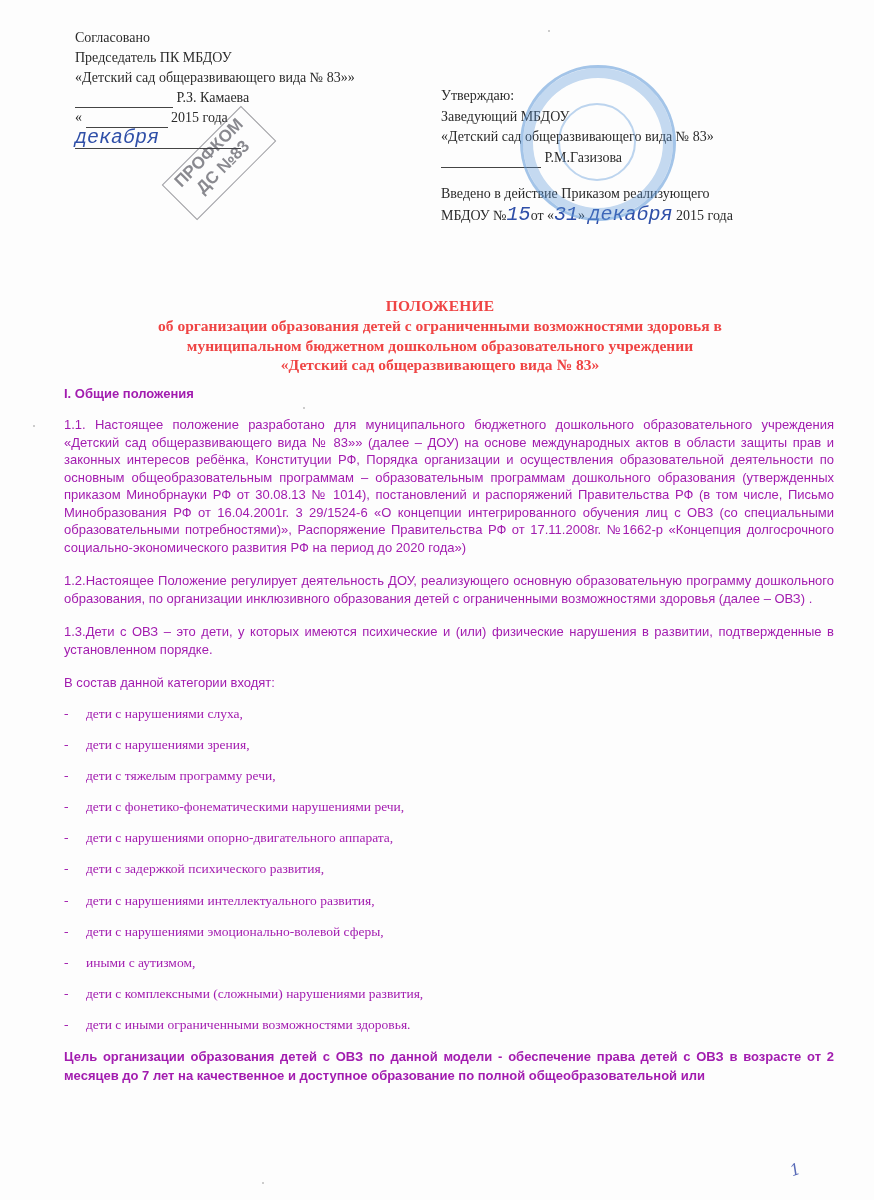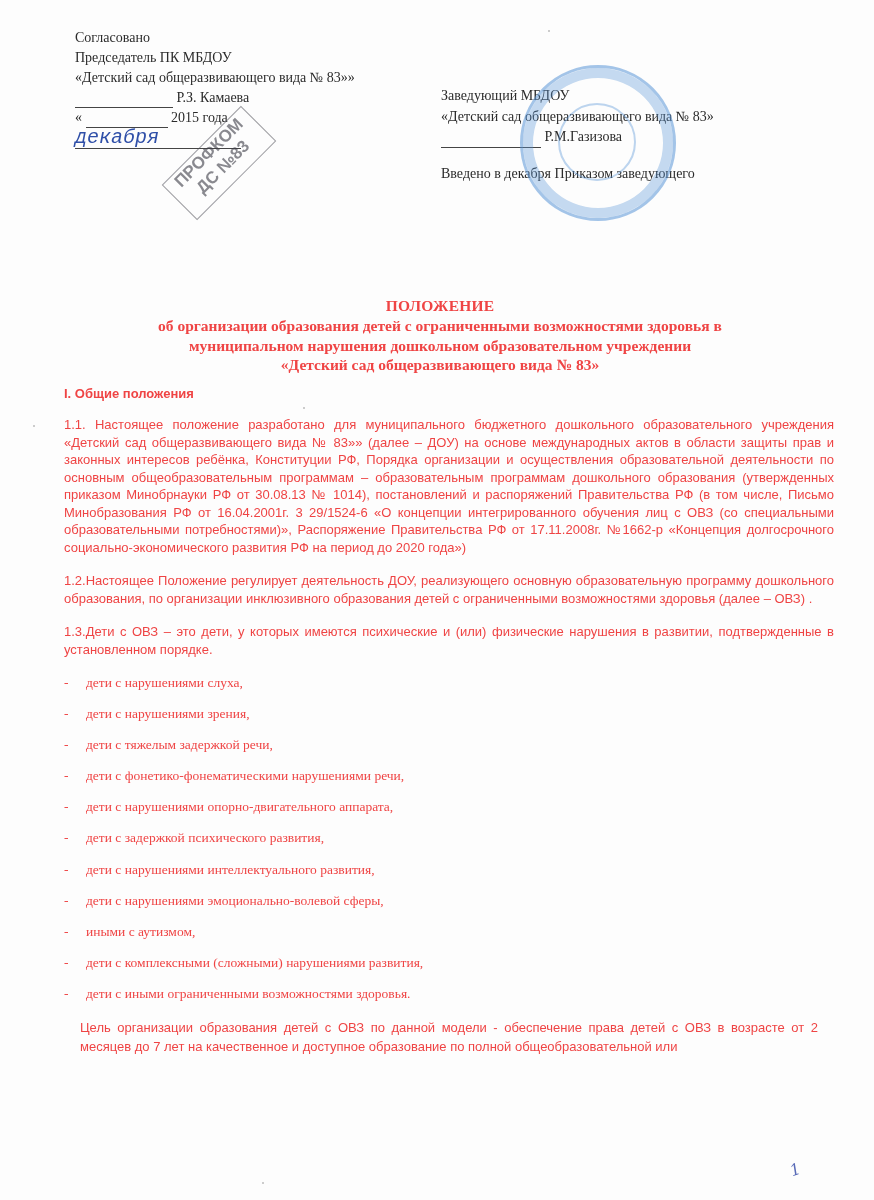--- a/index.html
+++ b/index.html
@@ -114,21 +114,21 @@
       font-size: 15.5px;
       line-height: 19.5px;
     }
     .content {
       position: absolute;
       top: 386px;
       left: 64px;
       width: 770px;
       font-family: "Liberation Sans", sans-serif;
       font-size: 13px;
-      color: #ef4444;
+      color: #a21caf;
     }
     .section-heading {
       font-weight: bold;
       font-size: 13px;
       margin: 0 0 15px 0;
       font-family: "Liberation Sans Narrow", "Liberation Sans", sans-serif;
     }
     .para {
       text-align: justify;
       line-height: 17.5px;
@@ -150,21 +150,22 @@
       width: 22px;
       flex: none;
     }
     .intro {
       line-height: 17px;
       margin: 0 0 14px 0;
     }
     .tail-para {
       text-align: justify;
       line-height: 19px;
-      margin: 16px;
+      margin: 0;
+      font-weight: bold;
     }
     .page-mark {
       position: absolute;
       left: 790px;
       top: 1160px;
       font-family: "DejaVu Serif", serif;
       font-style: italic;
       color: #5a6cb8;
       font-size: 16px;
       transform: rotate(-20deg);
@@ -205,59 +206,66 @@
         <span class="sig-line handwrite" style="width:166px;">декабря</span>
       </div>
     </div>
 
     <div class="stamp-rect">
       <div>ПРОФКОМ</div>
       <div>ДС №83</div>
     </div>
 
     <div class="approve-right">
+      <div class="line">Утверждаю:</div>
       <div class="line">Заведующий МБДОУ</div>
       <div class="line">«Детский сад общеразвивающего вида № 83»</div>
       <div class="line">
         <span class="sig-line" style="width:100px;"></span>
         <span>Р.М.Газизова</span>
       </div>
       <div class="gap"></div>
-      <div class="line">Введено в декабря Приказом заведующего</div>
+      <div class="line">Введено в действие Приказом реализующего</div>
+      <div class="line">
+        <span>МБДОУ №</span><span class="handwrite">15</span><span>от «</span><span class="handwrite">31</span><span>»</span>
+        <span class="handwrite">декабря</span>
+        <span>2015 года</span>
+      </div>
     </div>
   </div>
 
   <div class="stamp-round">
     <div class="inner"></div>
   </div>
 
   <div class="title-block">
     <div class="title-main">ПОЛОЖЕНИЕ</div>
     <div class="title-sub">об организации образования детей с ограниченными возможностями здоровья в</div>
-    <div class="title-sub">муниципальном нарушения дошкольном образовательном учреждении</div>
+    <div class="title-sub">муниципальном бюджетном дошкольном образовательного учреждении</div>
     <div class="title-sub">«Детский сад общеразвивающего вида № 83»</div>
   </div>
 
   <div class="content">
     <div class="section-heading">I. Общие положения</div>
     <p class="para">1.1. Настоящее положение разработано для муниципального бюджетного дошкольного образовательного учреждения «Детский сад общеразвивающего вида № 83»» (далее – ДОУ) на основе международных актов в области защиты прав и законных интересов ребёнка, Конституции РФ,  Порядка организации и осуществления образовательной деятельности по основным общеобразовательным программам – образовательным программам дошкольного образования (утвержденных приказом Минобрнауки РФ от 30.08.13 № 1014), постановлений и распоряжений Правительства РФ (в том числе, Письмо Минобразования РФ от 16.04.2001г. 3 29/1524-6 «О концепции интегрированного обучения лиц с ОВЗ (со специальными образовательными потребностями)», Распоряжение Правительства РФ от 17.11.2008г. №1662-р «Концепция долгосрочного социально-экономического развития РФ на период до 2020 года»)</p>
     <p class="para">1.2.Настоящее Положение регулирует деятельность ДОУ, реализующего основную образовательную программу дошкольного образования, по организации инклюзивного образования детей с ограниченными возможностями здоровья (далее – ОВЗ) .</p>
     <p class="para">1.3.Дети с ОВЗ – это дети, у которых имеются психические и (или) физические нарушения в развитии, подтвержденные в установленном порядке.</p>
+    <p class="intro">В состав данной категории входят:</p>
     <ul class="list">
       <li>
           <span class="dash">-</span>
           <span>дети с нарушениями слуха,</span>
         </li>
       <li>
           <span class="dash">-</span>
           <span>дети с нарушениями зрения,</span>
         </li>
       <li>
           <span class="dash">-</span>
-          <span>дети с тяжелым задержкой речи,</span>
+          <span>дети с тяжелым программу речи,</span>
         </li>
       <li>
           <span class="dash">-</span>
           <span>дети с фонетико-фонематическими нарушениями речи,</span>
         </li>
       <li>
           <span class="dash">-</span>
           <span>дети с нарушениями опорно-двигательного аппарата,</span>
         </li>
       <li>

